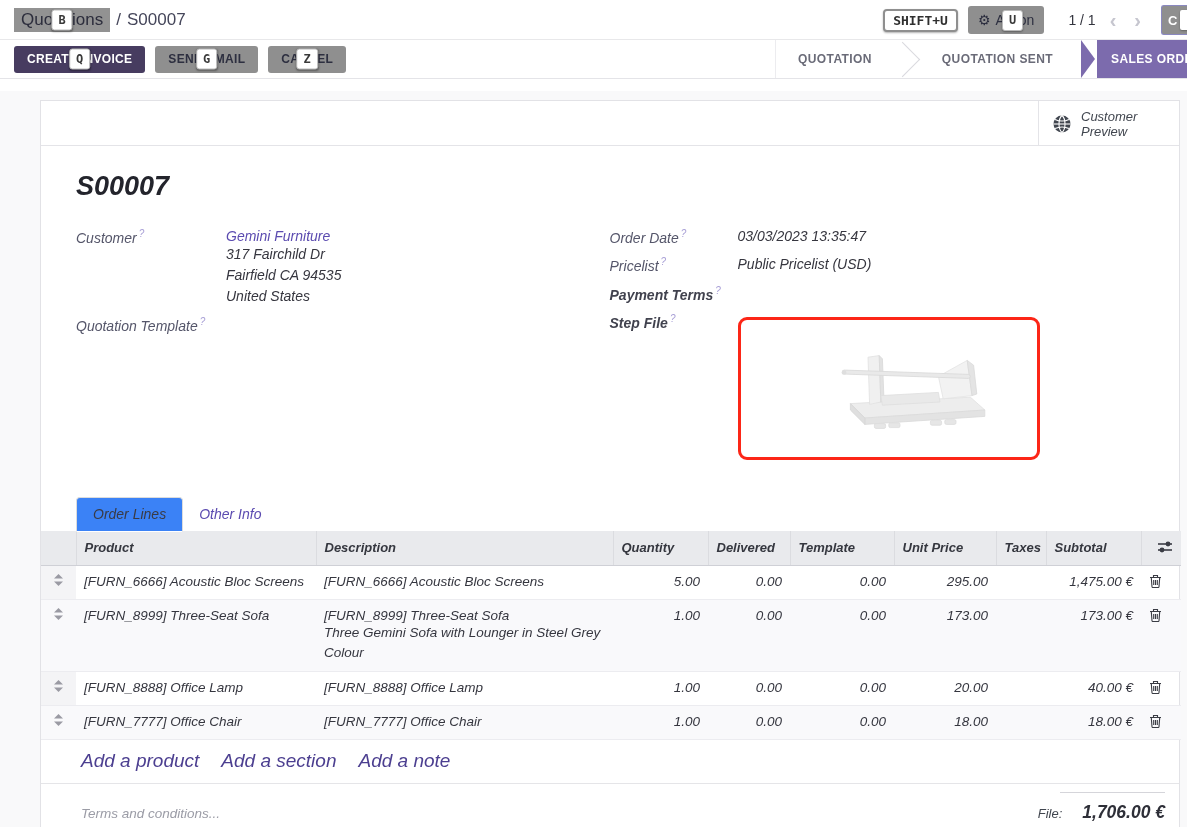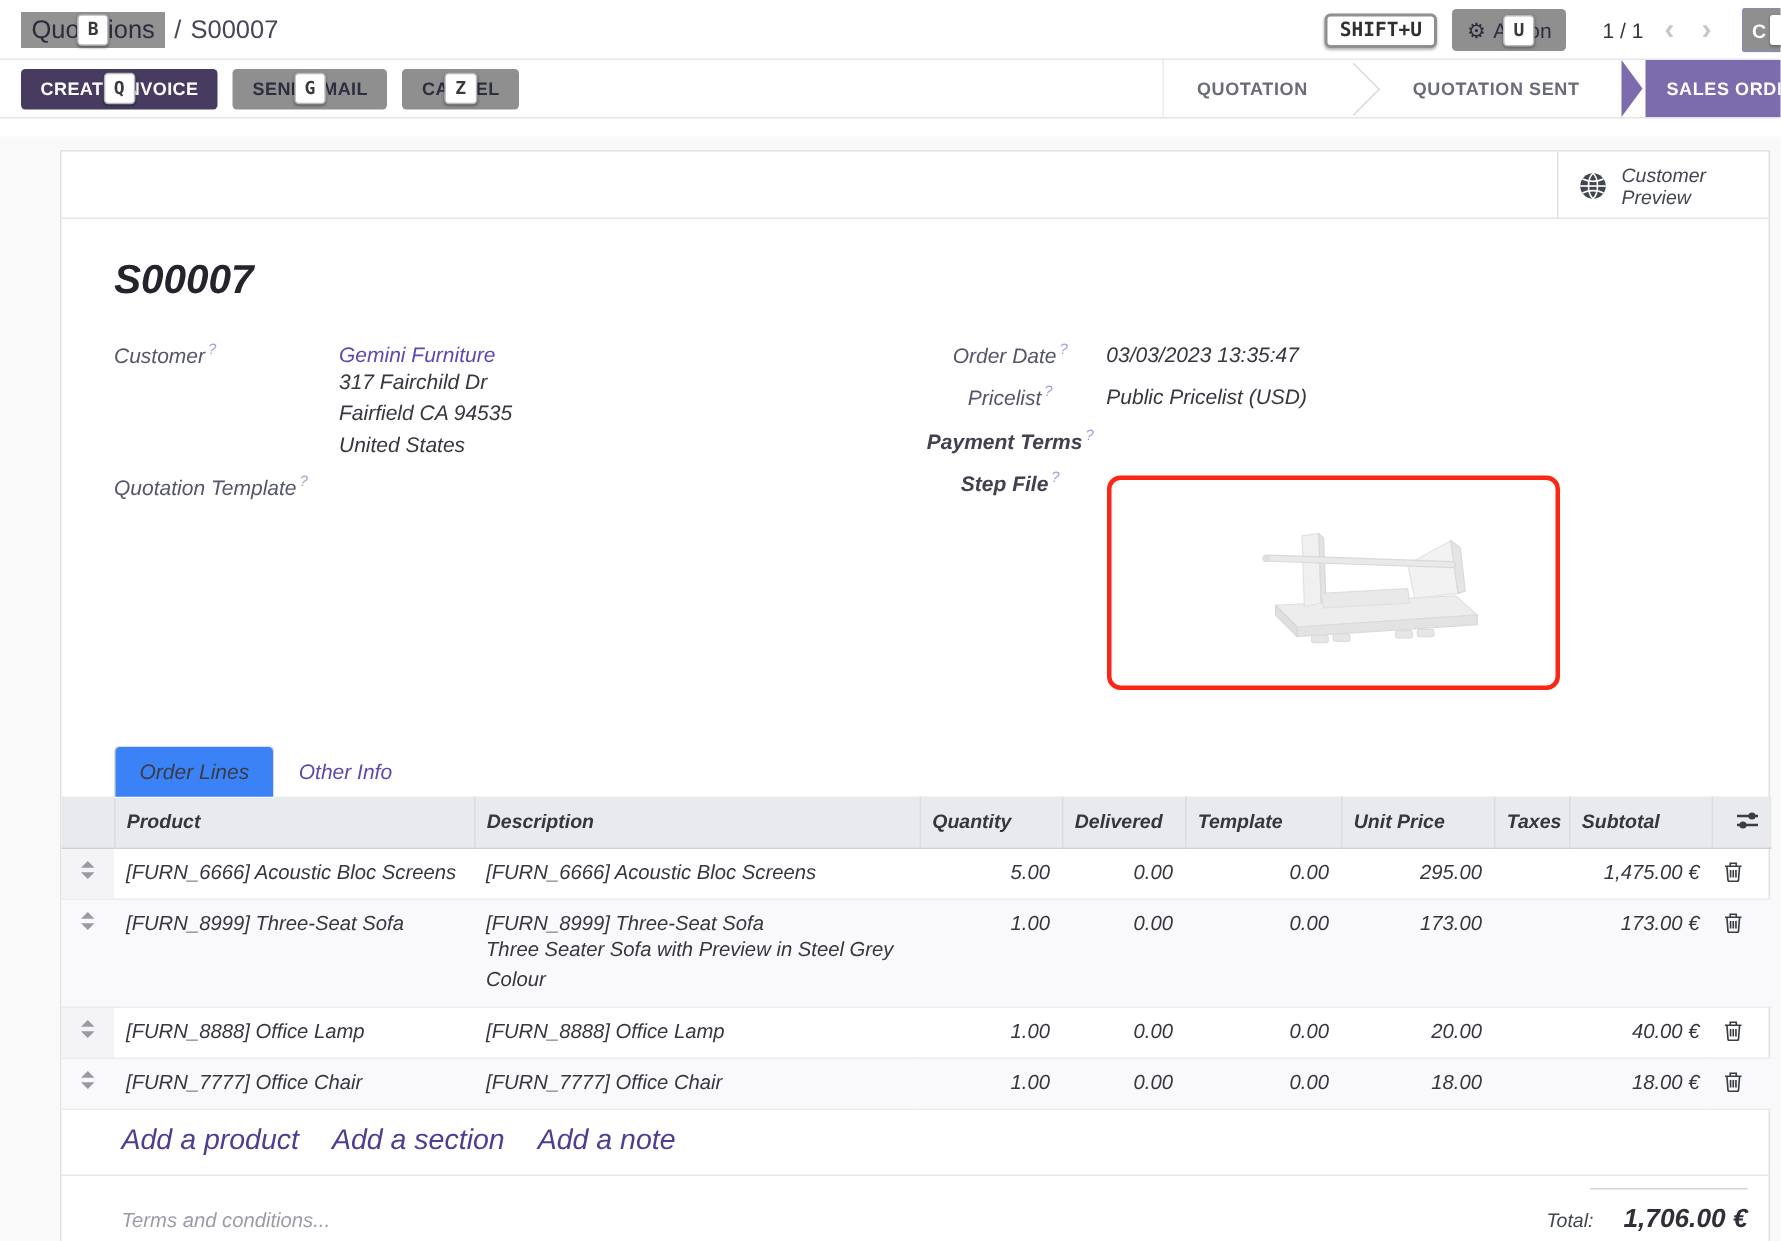--- a/index.html
+++ b/index.html
@@ -59,21 +59,21 @@
 
   .sheet-head { position:relative; height:45px; border-bottom:1px solid #e4e4e8; }
   .preview-btn { position:absolute; right:0; top:0; width:141px; height:45px; border-left:1px solid #e4e4e8;
     display:flex; align-items:center; gap:9px; padding-left:13px; cursor:pointer; }
   .preview-label { font-size:13px; color:#41464f; line-height:15px; width:70px; }
 
   .doc-title { margin:25px 0 26px 35px; font-size:27px; font-weight:bold; color:#23242c; }
 
   .fields { display:flex; margin:0 35px; }
   .fcol-left { width:552px; }
-  .fcol-right { width:553px;text-align:center; }
+  .fcol-right { width:553px; }
   .frow { display:flex; margin-bottom:9px; }
   .flabel { font-size:14px; color:#55566a; }
   .flabel.bold { font-weight:bold; color:#41424e; }
   .fcol-left .flabel-box { width:150px; flex:none; }
   .fcol-right .flabel-box { width:128px; flex:none; }
   .fvalue { font-size:14px; color:#36363f; }
   .help { font-size:10px; color:#a89fd6; vertical-align:super; margin-left:2px; }
   .link { color:#5b4bb0; cursor:pointer; }
   .address div { line-height:21px; }
   .tmpl-row { margin-top:8px; }
@@ -339,21 +339,21 @@
         <tr class="stripe">
           <td class="handle-cell">
             <svg width="9" height="12" viewBox="0 0 9 12">
                 <polygon points="4.5,0 9,4.5 0,4.5" fill="#9a9aa3"></polygon>
                 <polygon points="4.5,12 9,7.5 0,7.5" fill="#9a9aa3"></polygon>
               </svg>
           </td>
           <td>[FURN_8999] Three-Seat Sofa</td>
           <td>
             <div>[FURN_8999] Three-Seat Sofa</div>
-            <div class="desc2">Three Seater Sofa with Preview in Steel Grey Colour</div>
+            <div class="desc2">Three Gemini Sofa with Lounger in Steel Grey Colour</div>
           </td>
           <td class="num blue">1.00</td>
           <td class="num blue">0.00</td>
           <td class="num blue">0.00</td>
           <td class="num">173.00</td>
           <td></td>
           <td class="num">173.00 €</td>
           <td>
             <span class="trash">
               <svg width="13" height="14" viewBox="0 0 13 14">
@@ -417,20 +417,20 @@
       <span>Add a product</span>
       <span>Add a section</span>
       <span>Add a note</span>
     </div>
 
     <div class="sheet-bottom">
       <div class="terms">Terms and conditions...</div>
       <div class="totals">
         <div class="totals-line"></div>
         <div class="totals-row">
-          <span class="totals-label">Total:</span>
+          <span class="totals-label">File:</span>
           <span class="totals-value">1,706.00 €</span>
         </div>
       </div>
     </div>
 
   </div>
 </div>
 
 </body></html>

